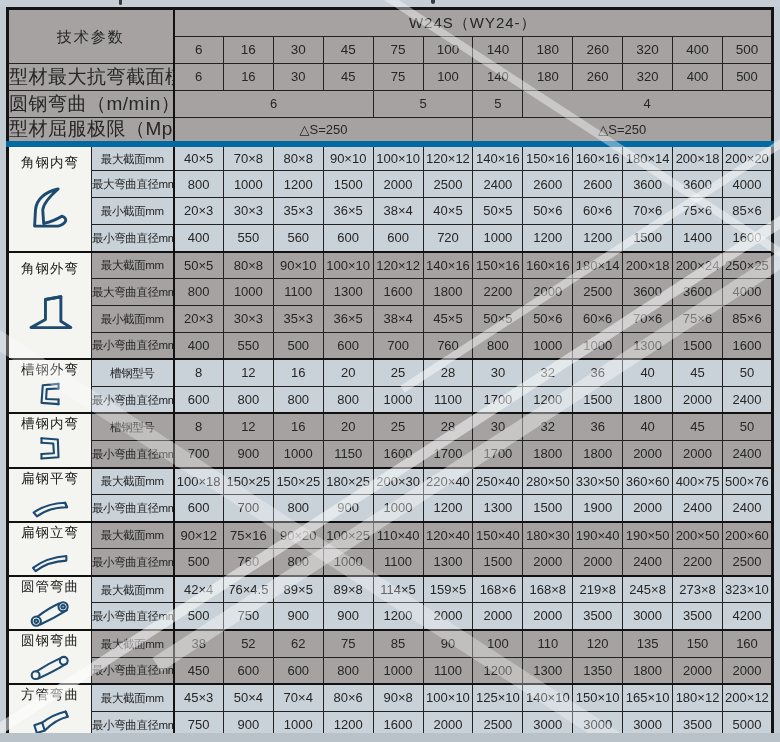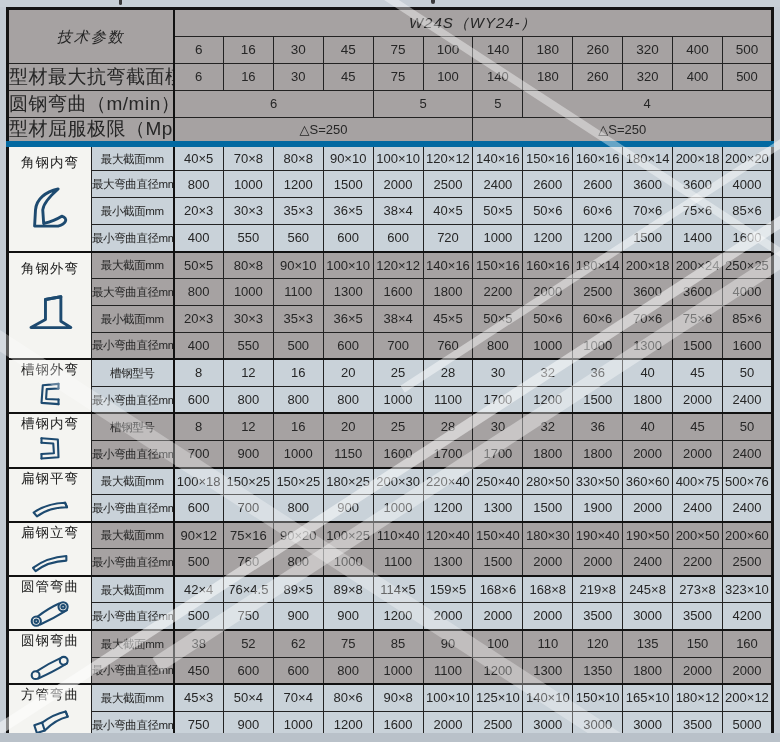--- a/index.html
+++ b/index.html
@@ -35,21 +35,21 @@
   .num{font-size:13px;}
   .colhead{font-size:13.5px;}
   .param-title{font-size:15px;letter-spacing:2px;}
   .model-title{font-size:15px;letter-spacing:1px;}
   .speclabel{font-size:19px;letter-spacing:0.5px;}
   .sublabel{font-size:11.5px;letter-spacing:-0.4px;}
   .iconcell{vertical-align:top;}
   .sec-name{font-size:13.5px;color:#1c1c1c;padding-top:3px;letter-spacing:1px;}
   .sec-ico{display:block;margin:1px auto 0 auto;}
   tr{height:26.9px;}
-  tr.r-model{height:28px;font-style:italic;}
+  tr.r-model{height:28px;}
 
   .streaks{position:absolute;left:0;top:0;width:780px;height:742px;pointer-events:none;overflow:hidden;}
   .streak{position:absolute;background:#ffffff;}
   .s1{width:1200px;height:11px;opacity:0.50;left:-210px;top:470px;transform:rotate(-33deg);}
   .s2{width:1200px;height:16px;opacity:0.38;left:60px;top:330px;transform:rotate(-33deg);}
   .s3{width:1100px;height:8px;opacity:0.40;left:-60px;top:60px;transform:rotate(33deg);}
   .s4{width:1100px;height:18px;opacity:0.30;left:-260px;top:520px;transform:rotate(33deg);}
   .s5{width:900px;height:8px;opacity:0.45;left:330px;top:140px;transform:rotate(-33deg);}
 </style>
 </head>

